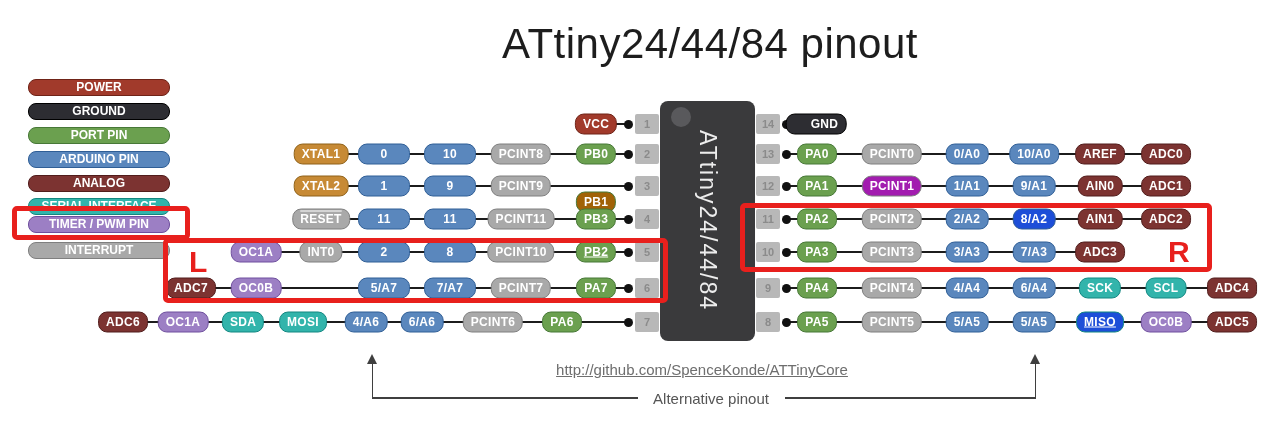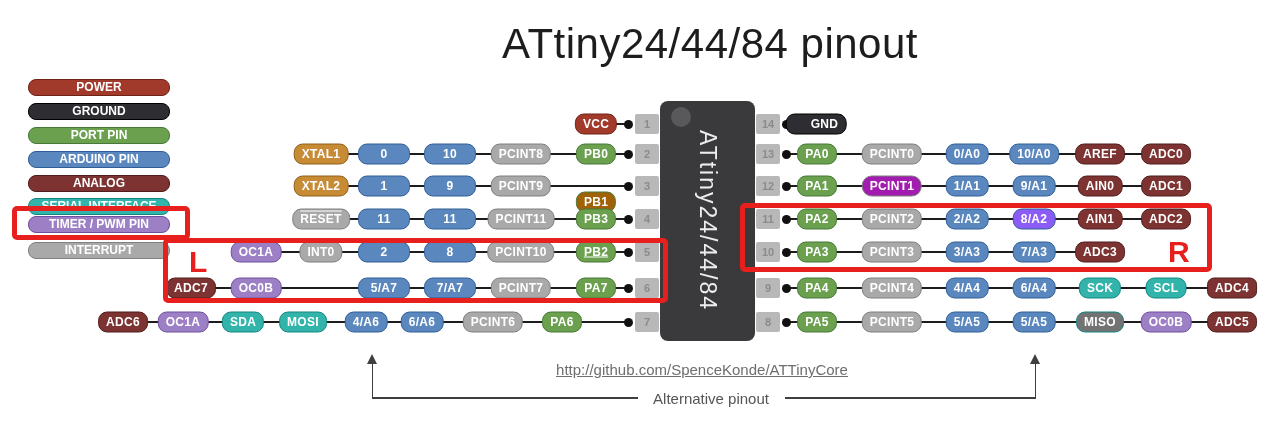--- a/index.html
+++ b/index.html
@@ -156,21 +156,21 @@
       <div class="pill" style="left: 967px; top: 186px; background: rgb(90, 135, 189); border-color: rgb(47, 94, 150);">1/A1</div>
       <div class="pill" style="left: 1034px; top: 186px; background: rgb(90, 135, 189); border-color: rgb(47, 94, 150);">9/A1</div>
       <div class="pill" style="left: 1100px; top: 186px; background: rgb(124, 51, 49); border-color: rgb(81, 29, 28);">AIN0</div>
       <div class="pill" style="left: 1166px; top: 186px; background: rgb(124, 51, 49); border-color: rgb(81, 29, 28);">ADC1</div>
       <div class="wire" style="left: 785px; top: 218px; width: 381px;"></div>
       <div class="pin-dot" style="left: 781.5px; top: 214.5px;"></div>
       <div class="pin-stub" style="left: 756px; top: 209px;">11</div>
       <div class="pill" style="left: 817px; top: 219px; background: rgb(107, 160, 79); border-color: rgb(71, 120, 55);">PA2</div>
       <div class="pill" style="left: 892px; top: 219px; background: rgb(169, 169, 169); border-color: rgb(127, 127, 127);">PCINT2</div>
       <div class="pill" style="left: 967px; top: 219px; background: rgb(90, 135, 189); border-color: rgb(47, 94, 150);">2/A2</div>
-      <div class="pill" style="left: 1034px; top: 219px; background: #8b5cf6; border-color: rgb(47, 94, 150);">8/A2</div>
+      <div class="pill" style="left: 1034px; top: 219px; background: #1d4ed8; border-color: rgb(47, 94, 150);">8/A2</div>
       <div class="pill" style="left: 1100px; top: 219px; background: rgb(124, 51, 49); border-color: rgb(81, 29, 28);">AIN1</div>
       <div class="pill" style="left: 1166px; top: 219px; background: rgb(124, 51, 49); border-color: rgb(81, 29, 28);">ADC2</div>
       <div class="wire" style="left: 785px; top: 251px; width: 315px;"></div>
       <div class="pin-dot" style="left: 781.5px; top: 247.5px;"></div>
       <div class="pin-stub" style="left: 756px; top: 242px;">10</div>
       <div class="pill" style="left: 817px; top: 252px; background: rgb(107, 160, 79); border-color: rgb(71, 120, 55);">PA3</div>
       <div class="pill" style="left: 892px; top: 252px; background: rgb(169, 169, 169); border-color: rgb(127, 127, 127);">PCINT3</div>
       <div class="pill" style="left: 967px; top: 252px; background: rgb(90, 135, 189); border-color: rgb(47, 94, 150);">3/A3</div>
       <div class="pill" style="left: 1034px; top: 252px; background: rgb(90, 135, 189); border-color: rgb(47, 94, 150);">7/A3</div>
       <div class="pill" style="left: 1100px; top: 252px; background: rgb(124, 51, 49); border-color: rgb(81, 29, 28);">ADC3</div>
@@ -184,21 +184,21 @@
       <div class="pill" style="left: 1100px; top: 288px; background: rgb(50, 180, 171); border-color: rgb(18, 135, 129);">SCK</div>
       <div class="pill" style="left: 1166px; top: 288px; background: rgb(50, 180, 171); border-color: rgb(18, 135, 129);">SCL</div>
       <div class="pill" style="left: 1232px; top: 288px; background: rgb(124, 51, 49); border-color: rgb(81, 29, 28); border-radius: 7px;">ADC4</div>
       <div class="wire" style="left: 785px; top: 321px; width: 447px;"></div>
       <div class="pin-dot" style="left: 781.5px; top: 317.5px;"></div>
       <div class="pin-stub" style="left: 756px; top: 312px;">8</div>
       <div class="pill" style="left: 817px; top: 322px; background: rgb(107, 160, 79); border-color: rgb(71, 120, 55);">PA5</div>
       <div class="pill" style="left: 892px; top: 322px; background: rgb(169, 169, 169); border-color: rgb(127, 127, 127);">PCINT5</div>
       <div class="pill" style="left: 967px; top: 322px; background: rgb(90, 135, 189); border-color: rgb(47, 94, 150);">5/A5</div>
       <div class="pill" style="left: 1034px; top: 322px; background: rgb(90, 135, 189); border-color: rgb(47, 94, 150);">5/A5</div>
-      <div class="pill" style="left: 1100px; top: 322px; background: #737373; border-color: rgb(18, 135, 129);">MISO</div>
+      <div class="pill" style="left: 1100px; top: 322px; background: #1d4ed8; border-color: rgb(18, 135, 129); text-decoration: underline;">MISO</div>
       <div class="pill" style="left: 1166px; top: 322px; background: rgb(156, 127, 196); border-color: rgb(111, 79, 158);">OC0B</div>
       <div class="pill" style="left: 1232px; top: 322px; background: rgb(124, 51, 49); border-color: rgb(81, 29, 28);">ADC5</div>
     </div>
 
   <div class="hl-box" style="left:12px;top:206px;width:178px;height:34px;"></div>
   <div class="hl-box" style="left:163px;top:238px;width:505px;height:65px;"></div>
   <div class="hl-box" style="left:740px;top:203px;width:472px;height:69px;"></div>
   <div class="hl-letter" style="left:189px;top:247px;">L</div>
   <div class="hl-letter" style="left:1168px;top:237px;">R</div>
 

